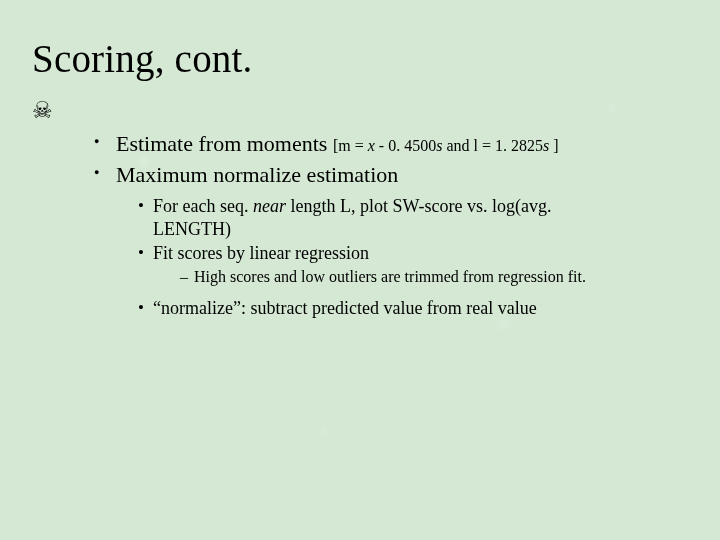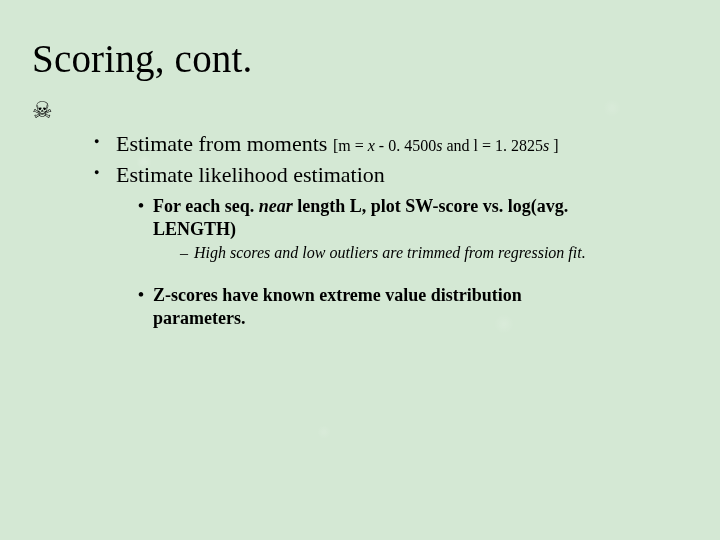--- a/index.html
+++ b/index.html
@@ -63,41 +63,39 @@
     font-size: 9px;
   }
   .smallform {
     font-size: 16px;
   }
   .italic { font-style: italic; }
   ul.level2 {
     list-style: none;
     padding: 0;
     margin: 6px 12px 0 106px;
-    font-weight: bold;
   }
   ul.level2 > li {
     font-size: 18px;
     line-height: 1.28;
     margin: 1px 0;
     position: relative;
     padding-left: 15px;
   }
   ul.level2 > li::before {
     content: "•";
     position: absolute;
     left: 0;
     top: 0;
     font-size: 17px;
   }
   ul.level3 {
     list-style: none;
     padding: 0;
-    margin: 2px 0 20px 26px;
-    font-style: italic;
+    margin: 2px 0 9px 26px;
   }
   ul.level3 > li {
     font-size: 16px;
     line-height: 1.3;
     margin: 1px 0;
     position: relative;
     padding-left: 14px;
   }
   ul.level3 > li::before {
     content: "–";
@@ -114,30 +112,31 @@
   <h1 class="title">Scoring, cont.</h1>
 
   <div class="line-h2">
     <span class="h2-icon">☠</span>
   </div>
 
   <ul class="level1">
     <li>
       <span>Estimate from moments </span><span class="smallform"><span>[</span><span class="sym">m</span><span> = </span><span class="italic">x</span><span> - 0. 4500</span><span class="italic">s</span><span> and </span><span class="sym">l</span><span> = 1. 2825</span><span class="italic">s</span><span> ]</span></span>
     </li>
-    <li>Estimate likelihood estimation</li>
+    <li>Maximum normalize estimation</li>
   </ul>
 
   <ul class="level2">
     <li>
       <span>For each seq. </span><span class="italic">near</span><span> length L, plot SW-score vs. log(avg. LENGTH)</span>
     </li>
+    <li>Fit scores by linear regression</li>
   </ul>
 
   <ul class="level3" style="margin-left:148px;">
     <li>High scores and low outliers are trimmed from regression fit.</li>
   </ul>
 
   <ul class="level2">
-    <li>Z-scores have known extreme value distribution parameters.</li>
+    <li>“normalize”: subtract predicted value from real value</li>
   </ul>
 
 </div>
 
 </body></html>

